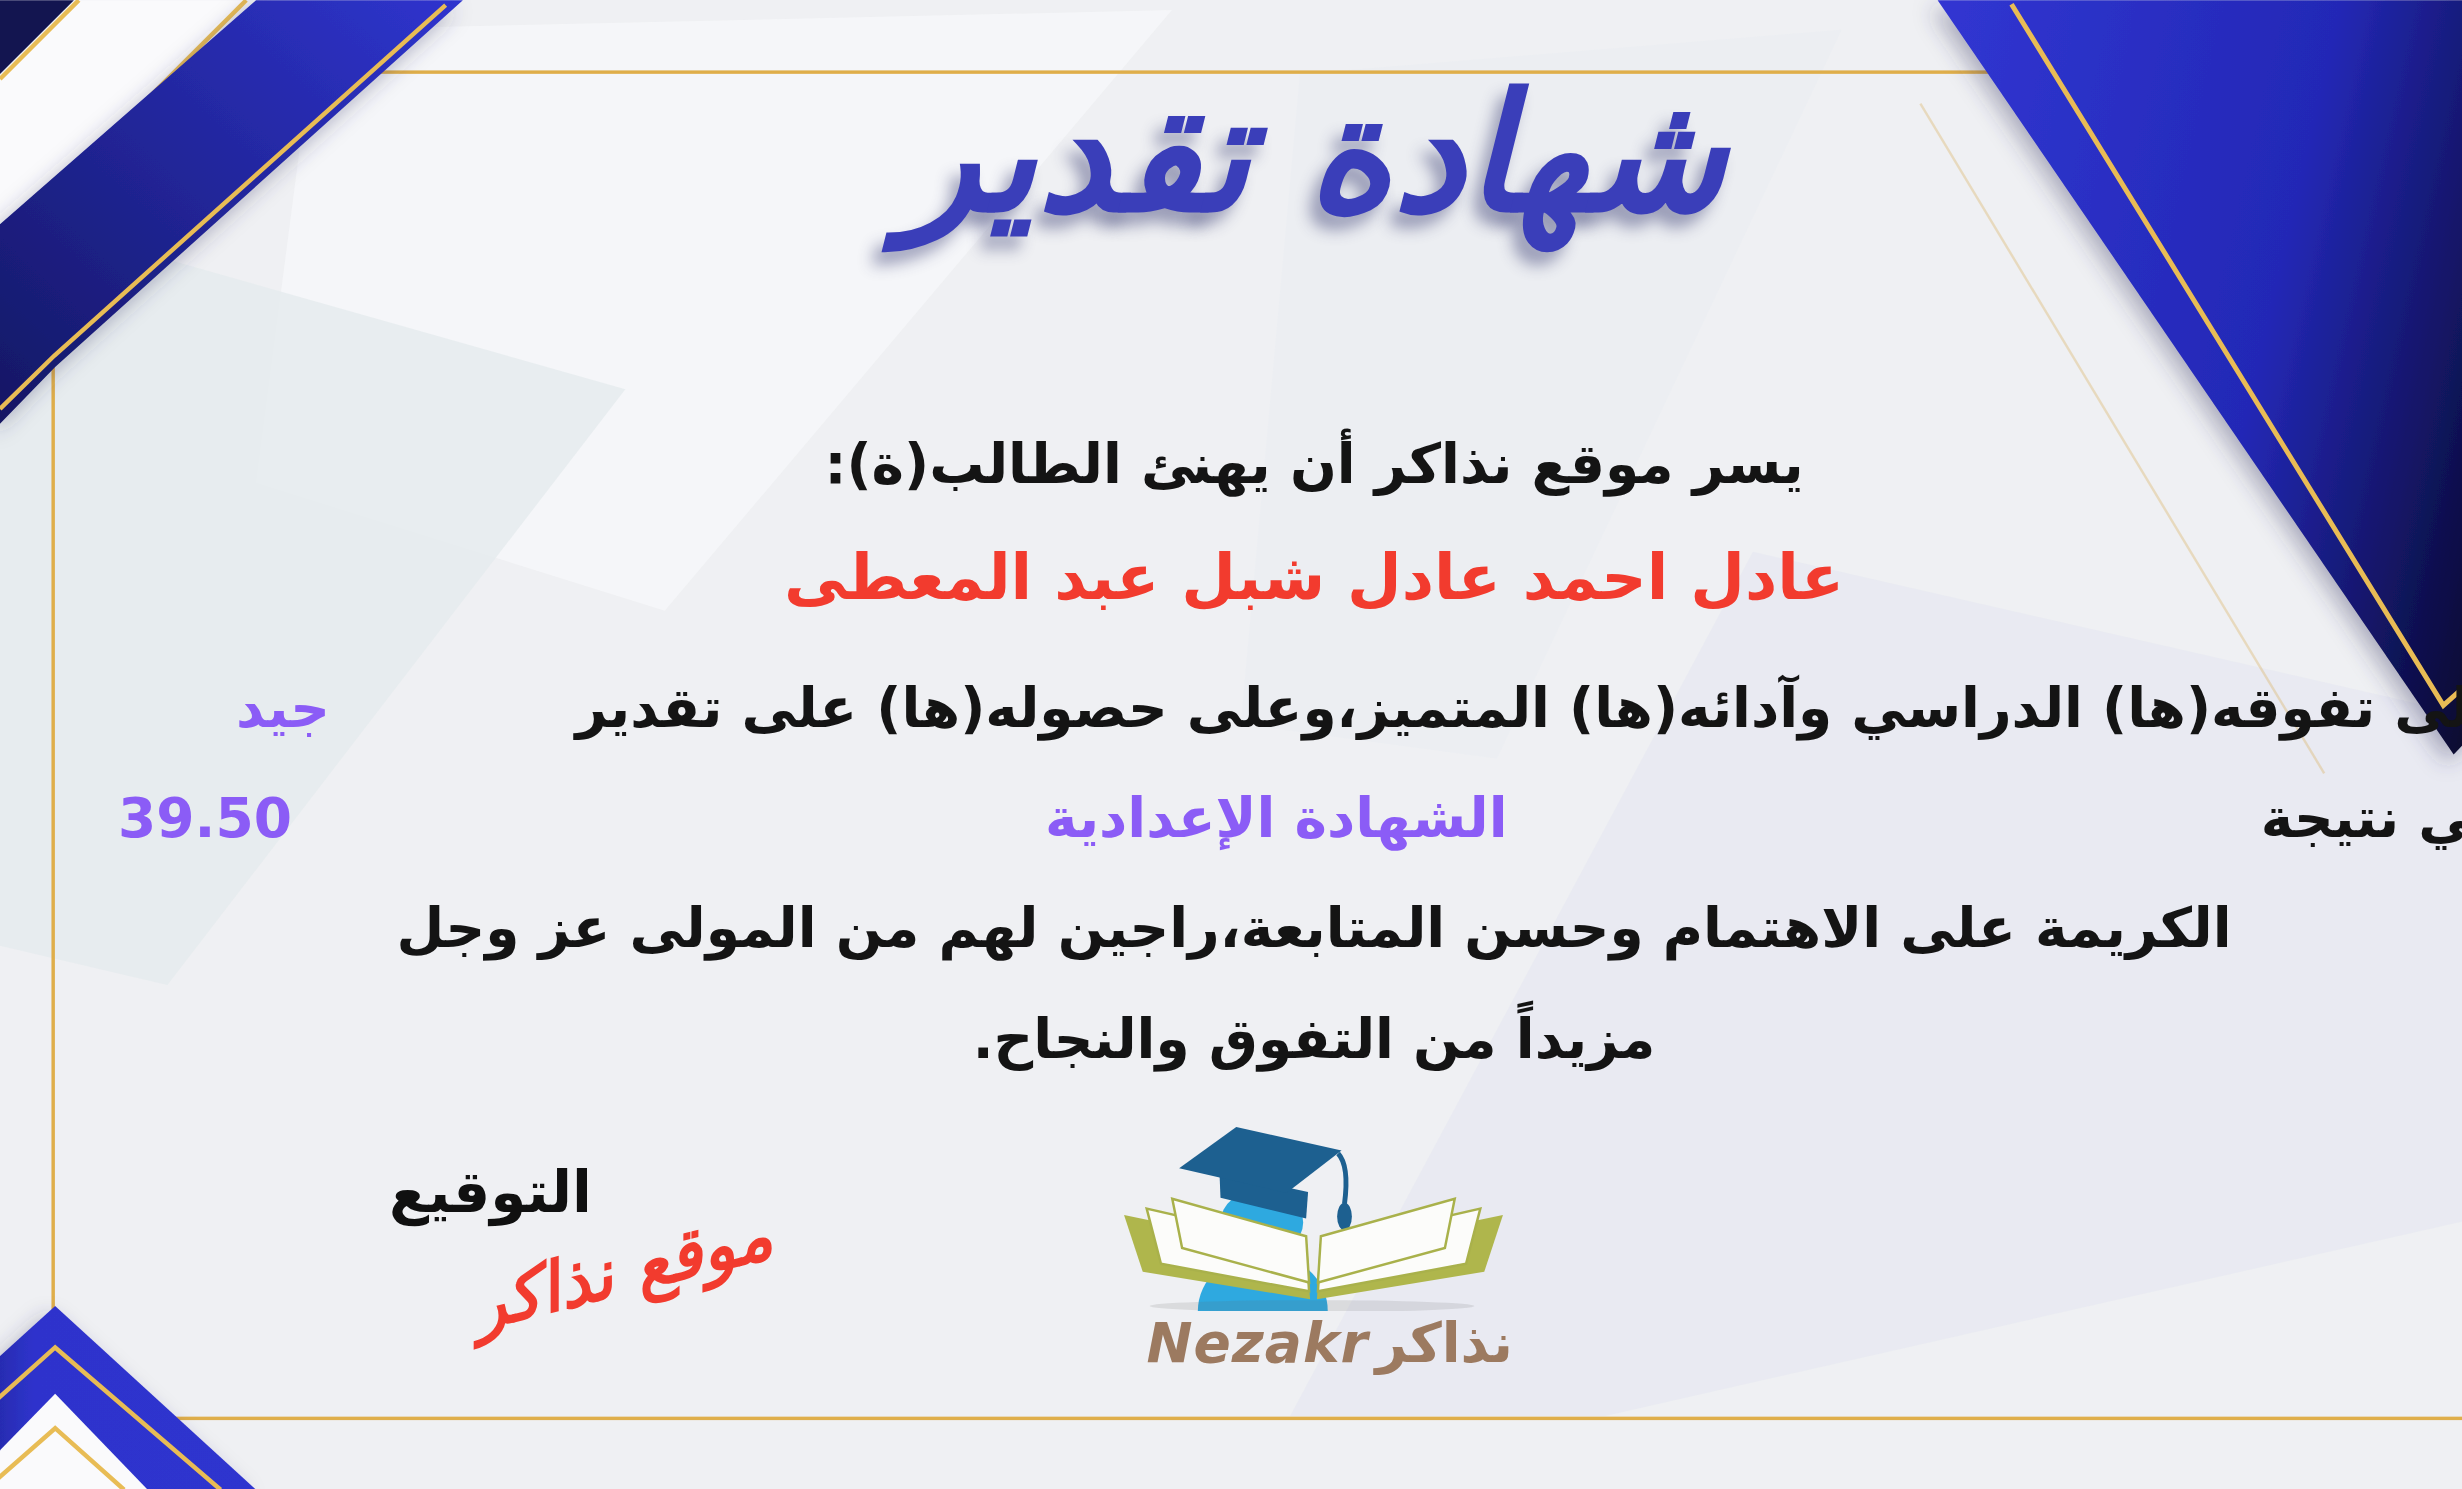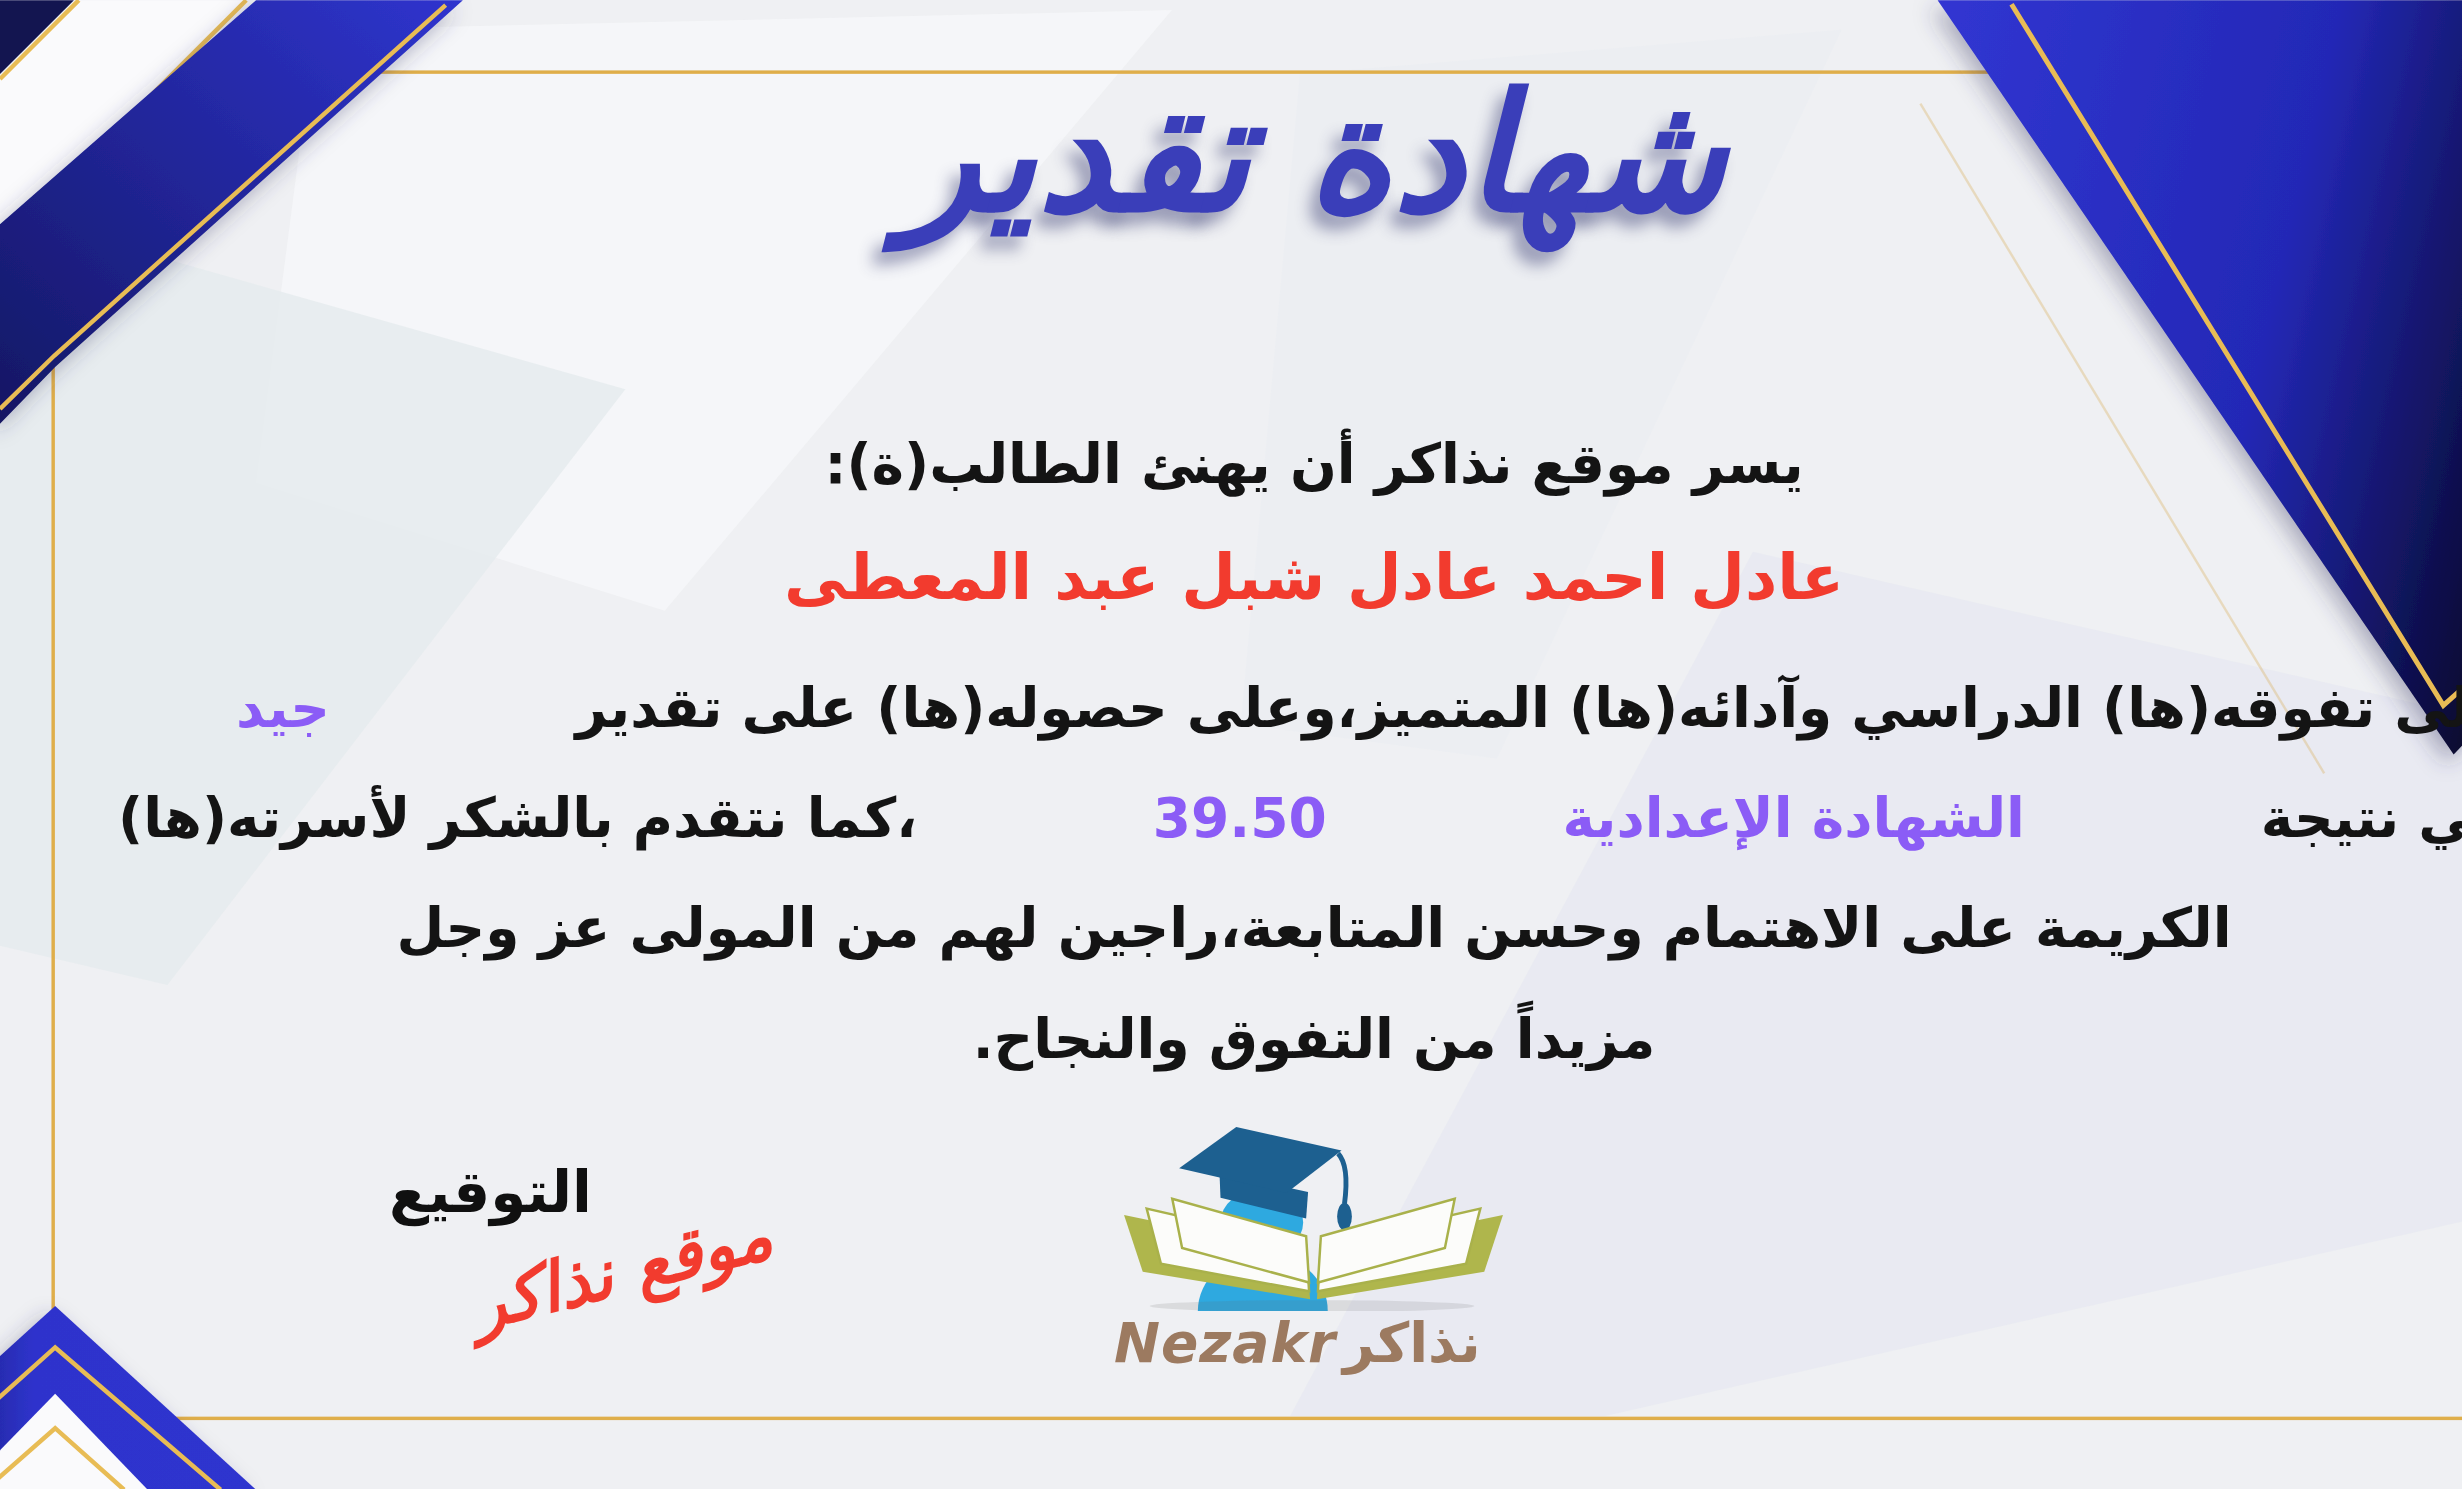--- a/index.html
+++ b/index.html
@@ -43,21 +43,21 @@
   .sig-script{
     position:absolute;left:419px;top:1231px;width:404px;
     text-align:center;direction:rtl;white-space:nowrap;
     font-size:68px;font-style:italic;font-weight:bold;color:#F23B2E;
     transform:rotate(-14deg);
   }
 
   .logo-graphic{position:absolute;left:1114px;top:1124px;width:399px;height:187px;}
   .logo-text{
     position:absolute;left:1114px;top:1311px;width:399px;
-    text-align:left;direction:ltr;white-space:nowrap;
+    text-align:right;direction:ltr;white-space:nowrap;
     font-size:55px;font-weight:bold;color:#9C7A60;
   }
   .logo-text .latin{font-style:italic;letter-spacing:1px;}
   .logo-text .ar{margin-left:6.9px;}
 </style>
 </head>
 <body>
 
 <div class="stage">
 
@@ -133,21 +133,20 @@
 
   <div class="line row l3">
     <span>على تفوقه(ها) الدراسي وآدائه(ها) المتميز،وعلى حصوله(ها) على تقدير</span>
     <span class="red">جيد</span>
   </div>
 
   <div class="line row l4">
     <span>في نتيجة</span>
     <span class="red">الشهادة الإعدادية</span>
     <span class="red">39.50</span>
-    <span>،كما نتقدم بالشكر لأسرته(ها)</span>
   </div>
 
   <div class="line center l5">الكريمة على الاهتمام وحسن المتابعة،راجين لهم من المولى عز وجل</div>
 
   <div class="line center l6">مزيداً من التفوق والنجاح.</div>
 
   <div class="sig-label">التوقيع</div>
   <div class="sig-script">موقع نذاكر</div>
 
   <svg class="logo-graphic" viewBox="0 0 810 380" aria-hidden="true">

